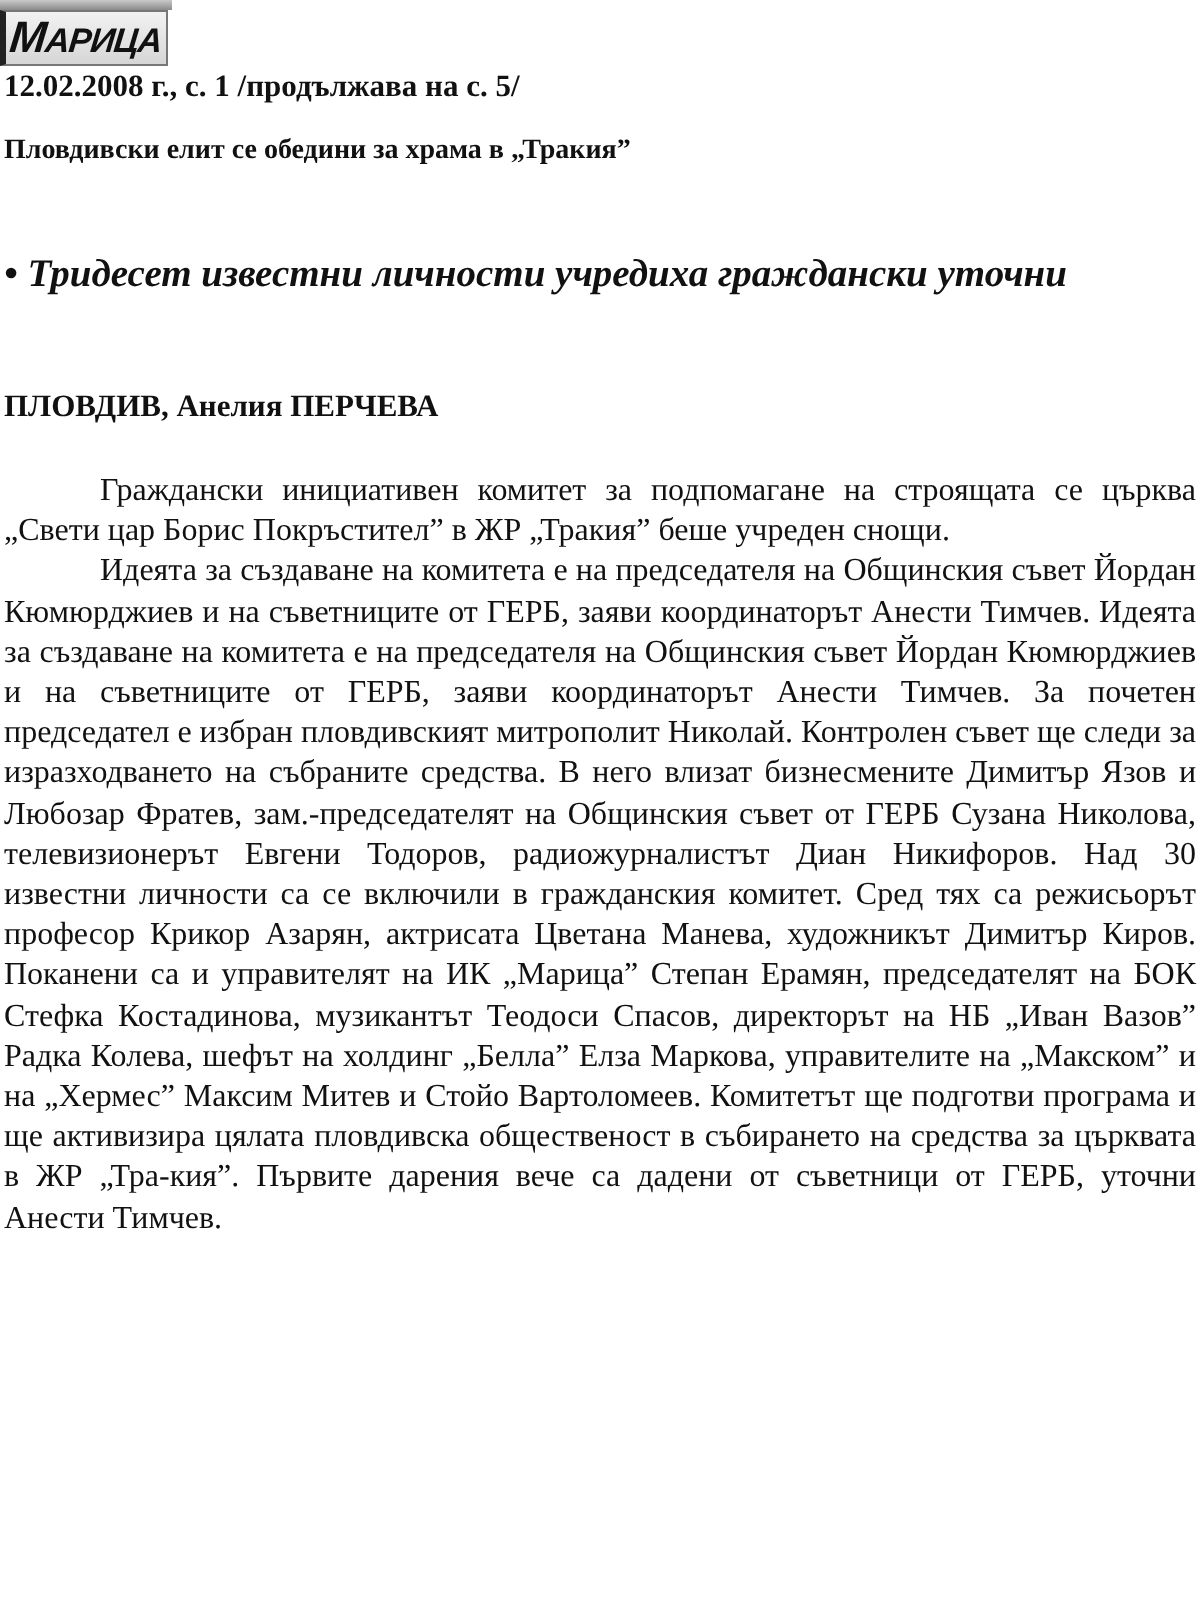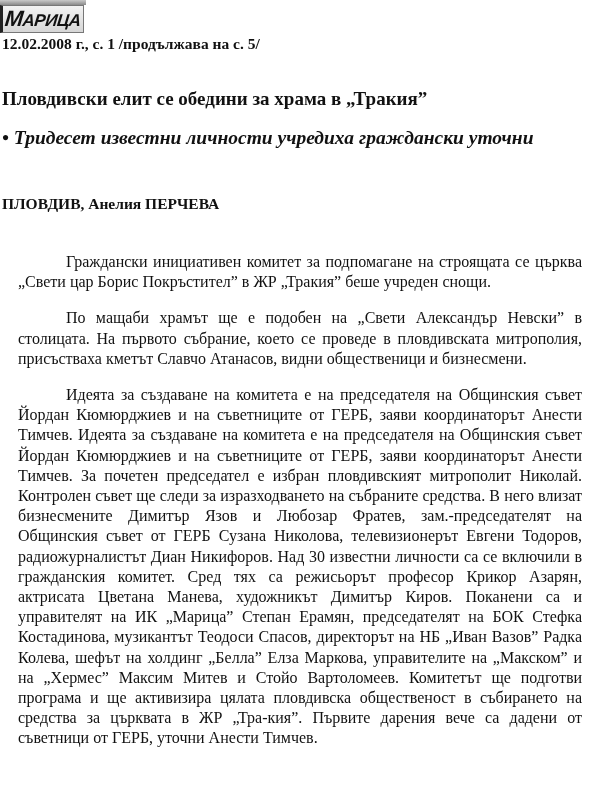--- a/index.html
+++ b/index.html
@@ -28,38 +28,38 @@
       font-weight: bold; font-style: italic; font-size: 22px;
       letter-spacing: -0.5px; color: #111; line-height: 1;
       transform: skewX(-6deg);
     }
     .logo .text .small { font-size: 17px; }
     .dateline {
       position: absolute; left: 2px; top: 35px;
       font-weight: bold; font-size: 15.5px; white-space: nowrap;
     }
     .headline {
-      position: absolute; left: 2px; top: 88px;
-      font-weight: bold; font-size: 19px; white-space: nowrap;
+      position: absolute; left: 2px; top: 68px;
+      font-weight: bold; font-size: 14px; white-space: nowrap;
     }
     .subhead {
       position: absolute; left: 2px; top: 127px;
       font-weight: bold; font-style: italic; font-size: 19.5px; white-space: nowrap;
     }
     .byline {
       position: absolute; left: 2px; top: 195px;
       font-weight: bold; font-size: 15.5px; white-space: nowrap;
     }
     .byline .author { font-size: 15.5px; }
     .article {
       position: absolute; left: 2px; top: 236px; width: 596px;
       font-size: 16px; line-height: 20.2px;
     }
     .article p {
-      margin: 16px; text-align: justify; text-indent: 48px;
+      margin: 0; text-align: justify; text-indent: 48px;
       text-align-last: left;
     }
   </style>
 </head>
 <body>
 
 <div class="logo">
   <div class="strip"></div>
   <div class="box">
     <span class="text"><span>М</span><span class="small">АРИЦА</span></span>
@@ -72,15 +72,14 @@
 
 <div class="subhead">• Тридесет известни личности учредиха граждански уточни</div>
 
 <div class="byline">
   <span>ПЛОВДИВ,</span>
   <span class="author">Анелия ПЕРЧЕВА</span>
 </div>
 
 <div class="article">
   <p>Граждански инициативен комитет за подпомагане на строящата се църква „Свети цар Борис Покръстител” в ЖР „Тракия” беше учреден снощи.</p>
-  <p>По мащаби храмът ще е подобен на „Свети Александър Невски” в столицата. На първото събрание, което се проведе в пловдивската митрополия, присъстваха кметът Славчо Атанасов, видни общественици и бизнесмени.</p>
   <p>Идеята за създаване на комитета е на председателя на Общинския съвет Йордан Кюмюрджиев и на съветниците от ГЕРБ, заяви координаторът Анести Тимчев. Идеята за създаване на комитета е на председателя на Общинския съвет Йордан Кюмюрджиев и на съветниците от ГЕРБ, заяви координаторът Анести Тимчев. За почетен председател е избран пловдивският митрополит Николай. Контролен съвет ще следи за изразходването на събраните средства. В него влизат бизнесмените Димитър Язов и Любозар Фратев, зам.-председателят на Общинския съвет от ГЕРБ Сузана Николова, телевизионерът Евгени Тодоров, радиожурналистът Диан Никифоров. Над 30 известни личности са се включили в гражданския комитет. Сред тях са режисьорът професор Крикор Азарян, актрисата Цветана Манева, художникът Димитър Киров. Поканени са и управителят на ИК „Марица” Степан Ерамян, председателят на БОК Стефка Костадинова, музикантът Теодоси Спасов, директорът на НБ „Иван Вазов” Радка Колева, шефът на холдинг „Белла” Елза Маркова, управителите на „Макском” и на „Хермес” Максим Митев и Стойо Вартоломеев. Комитетът ще подготви програма и ще активизира цялата пловдивска общественост в събирането на средства за църквата в ЖР „Тра-кия”. Първите дарения вече са дадени от съветници от ГЕРБ, уточни Анести Тимчев.</p>
 </div>
 
 </body></html>

